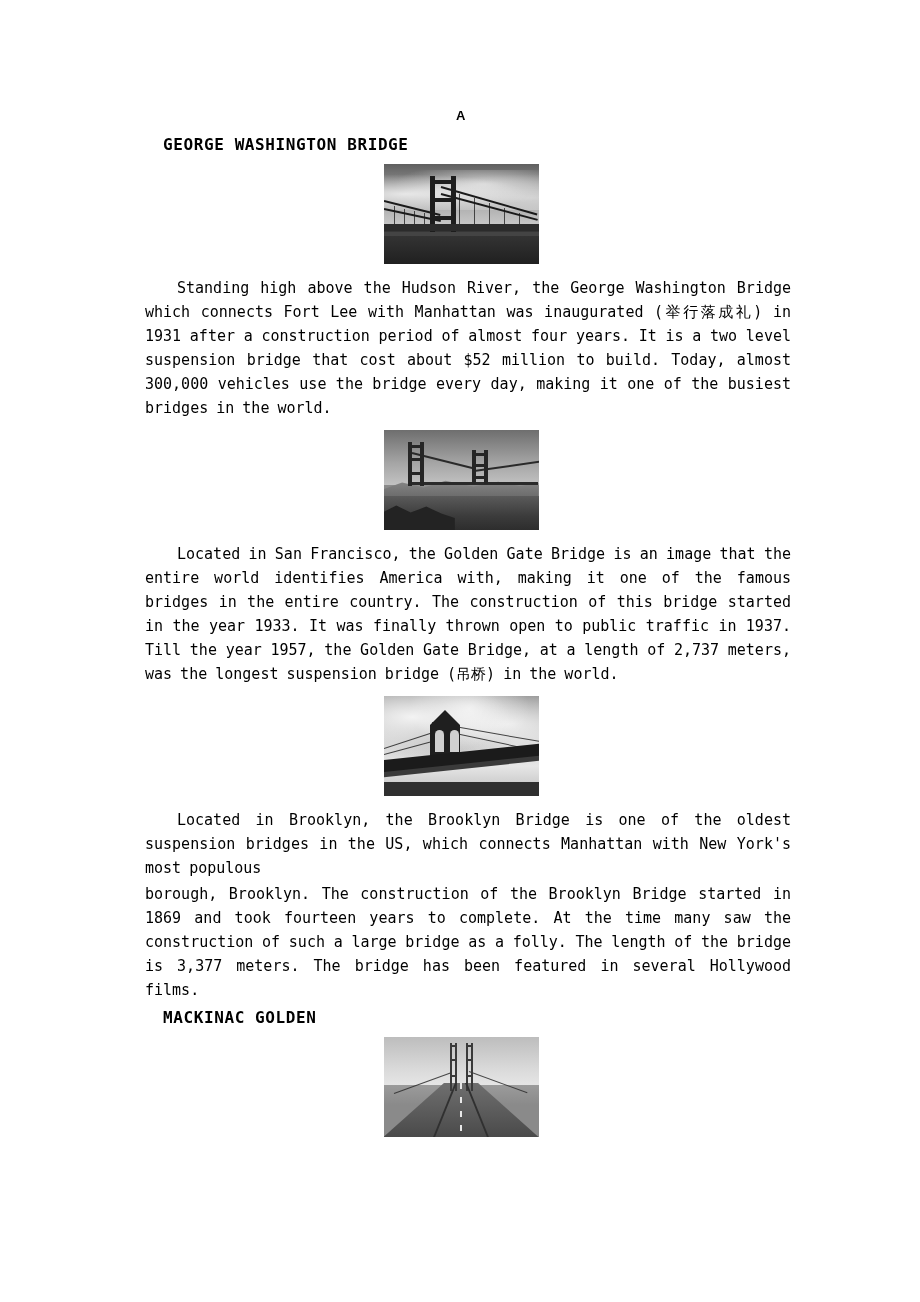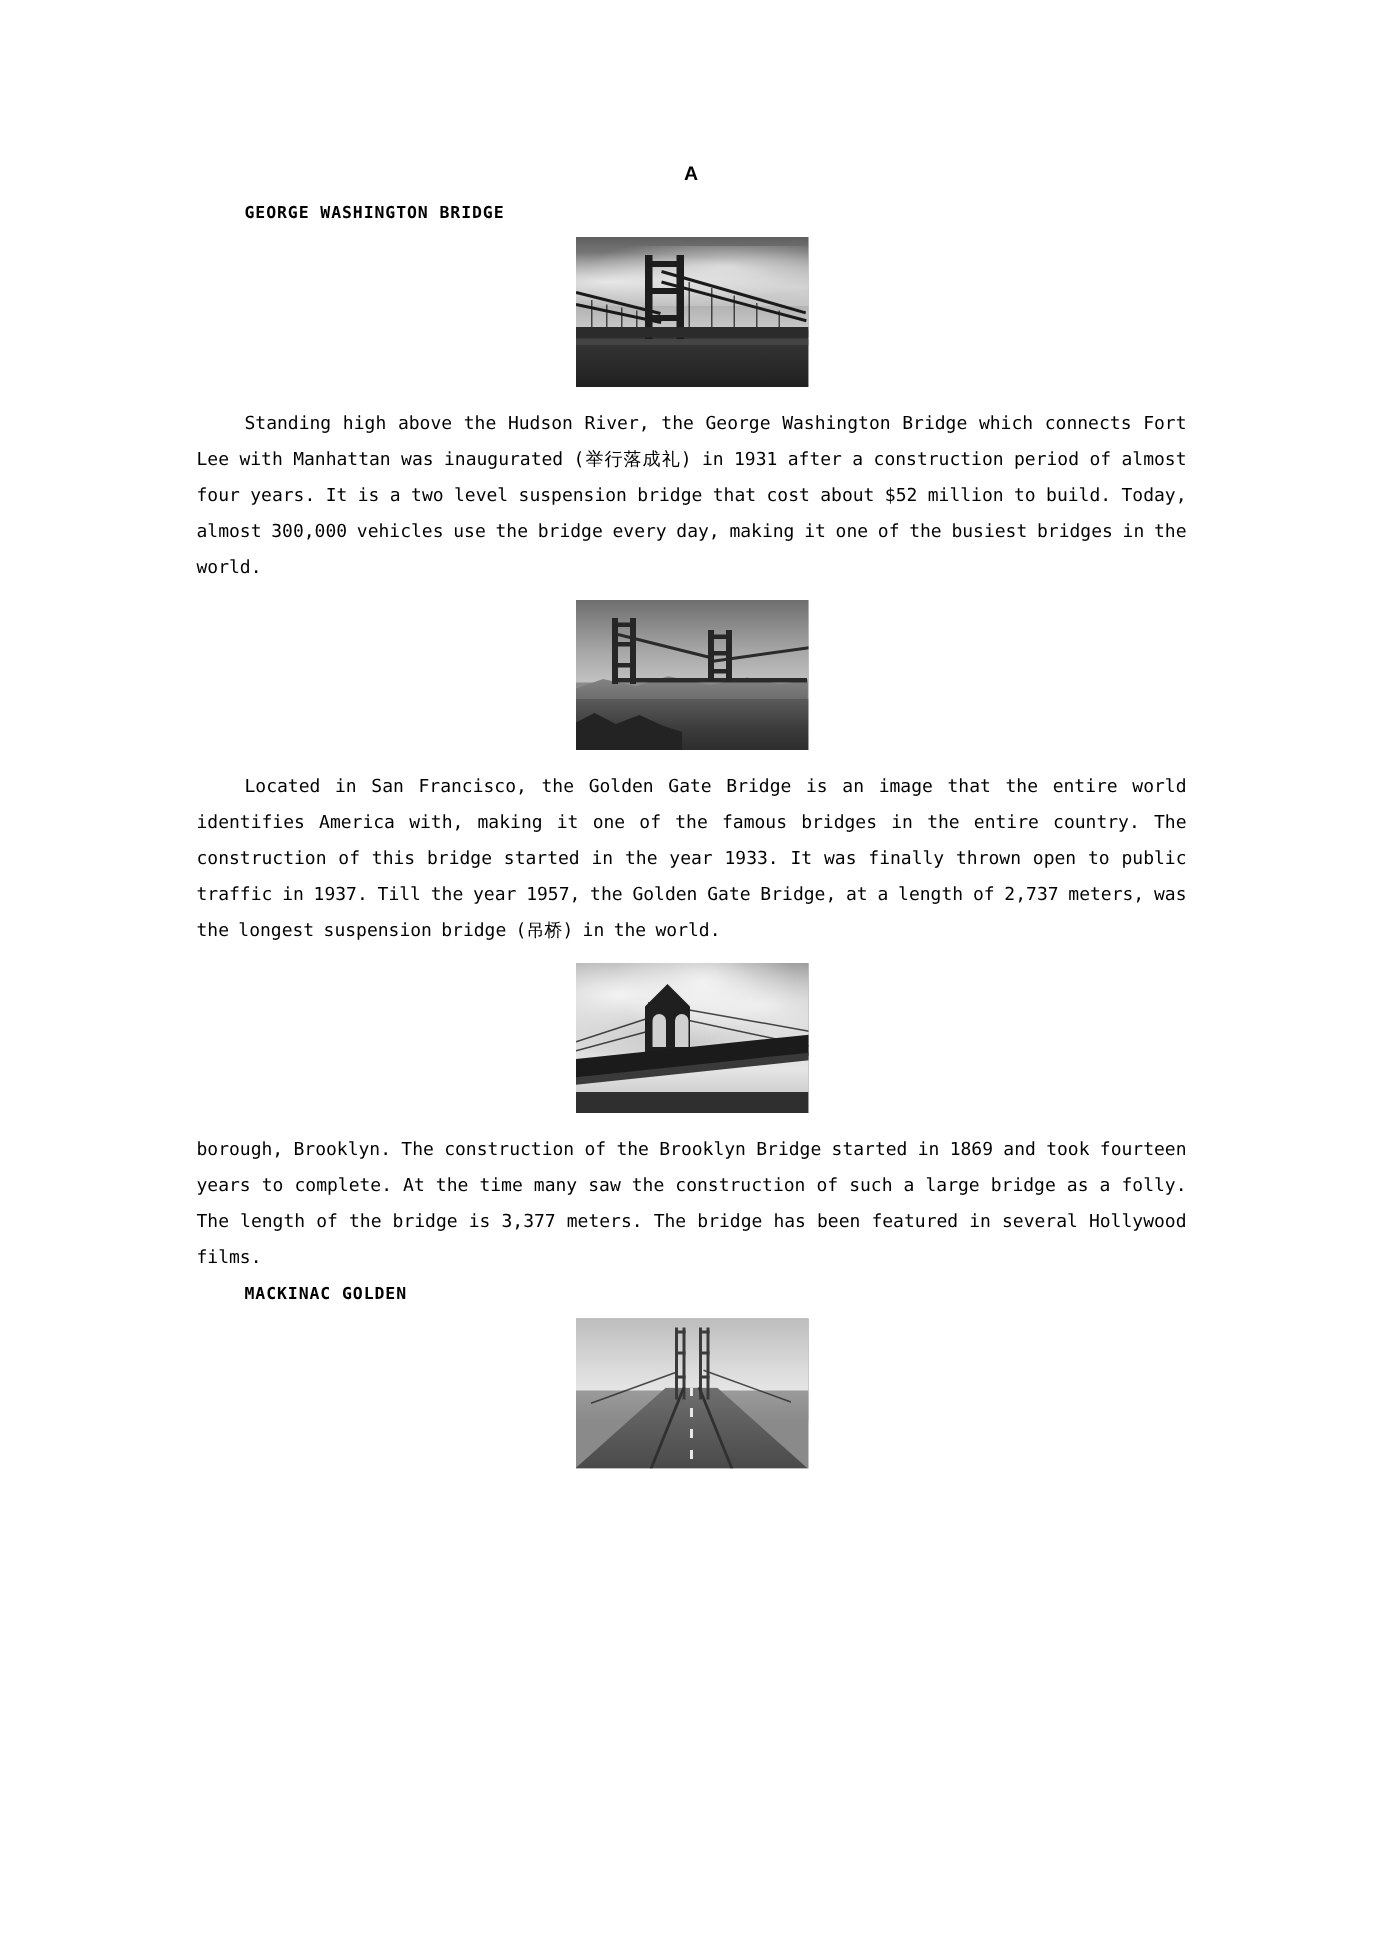--- a/index.html
+++ b/index.html
@@ -32,46 +32,46 @@
     text-align: center;
     font-family: "Liberation Sans", sans-serif;
     font-weight: bold;
     font-size: 13px;
     letter-spacing: 0.5px;
     margin: 0 0 12px 0;
   }
   .bridge-title {
     font-family: "DejaVu Sans Mono", monospace;
     font-weight: bold;
-    font-size: 11px;
+    font-size: 16px;
     letter-spacing: 0.6px;
     margin: 0 0 4px 0;
     padding-left: 32px;
   }
   .figure {
     width: 100%;
     display: flex;
     justify-content: center;
     margin: 10px 0 12px 0;
   }
   .photo {
     width: 155px;
     height: 100px;
     border: 0;
     position: relative;
     overflow: hidden;
     background: #8a8a8a;
   }
   .para {
     font-family: "DejaVu Sans Mono", monospace;
-    font-size: 12px;
+    font-size: 15px;
     line-height: 24px;
     text-align: justify;
     text-justify: inter-character;
-    margin: 0 0 2px 0;
+    margin: 0 0 2px 14px;
     letter-spacing: 0px;
     word-spacing: -1px;
   }
   .para.indent {
     text-indent: 32px;
   }
   .gap-after {
     margin-bottom: 6px;
   }
 
@@ -307,20 +307,21 @@
         <div class="bk-cable" style="left:48px; top:32px; width:110px; transform:rotate(12deg);"></div>
         <div class="bk-tower"></div>
         <div class="bk-arch"></div>
         <div class="bk-arch b"></div>
         <div class="bk-deck"></div>
         <div class="bk-deck2"></div>
         <div class="bk-city"></div>
       </div>
     </div>
 
+    <div class="para indent">Located in Brooklyn, the Brooklyn Bridge is one of the oldest suspension bridges in the US, which connects Manhattan with New York's most populous</div>
     <div class="para gap-after">borough, Brooklyn. The construction of the Brooklyn Bridge started in 1869 and took fourteen years to complete. At the time many saw the construction of such a large bridge as a folly. The length of the bridge is 3,377 meters. The bridge has been featured in several Hollywood films.</div>
 
     <div class="bridge-title">MACKINAC GOLDEN</div>
 
     <div class="figure">
       <div class="photo">
         <div class="mk-sky"></div>
         <div class="mk-water"></div>
         <div class="mk-road"></div>
         <div class="mk-roadline"></div>

